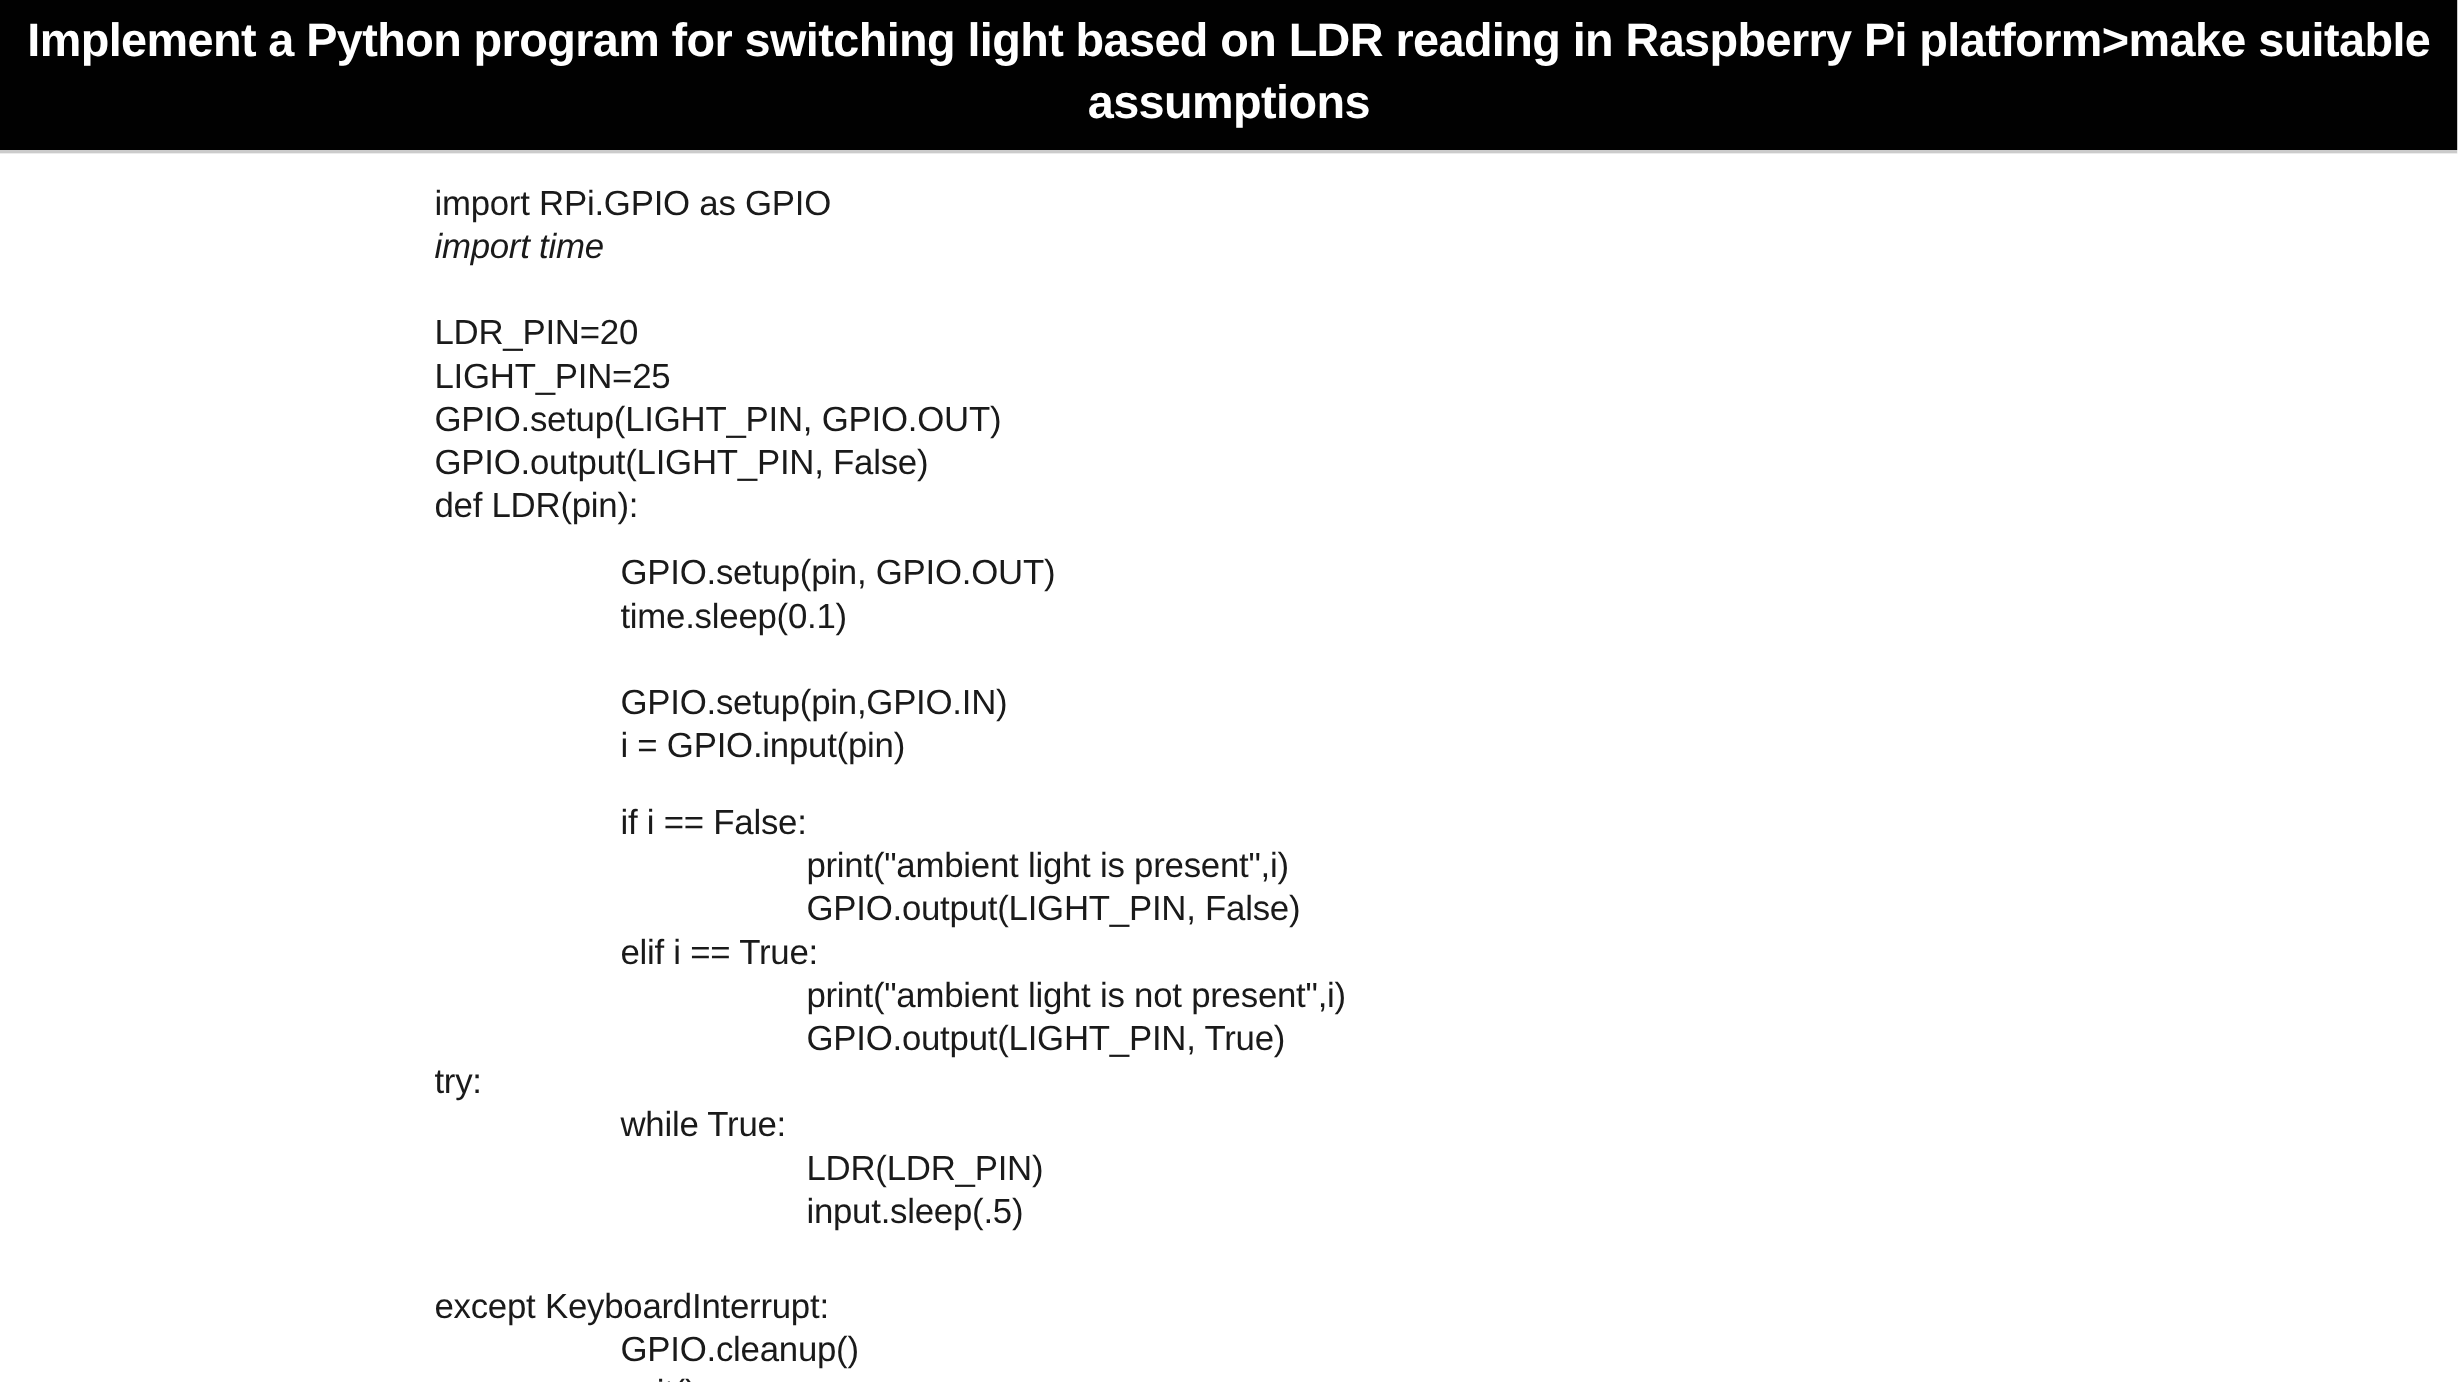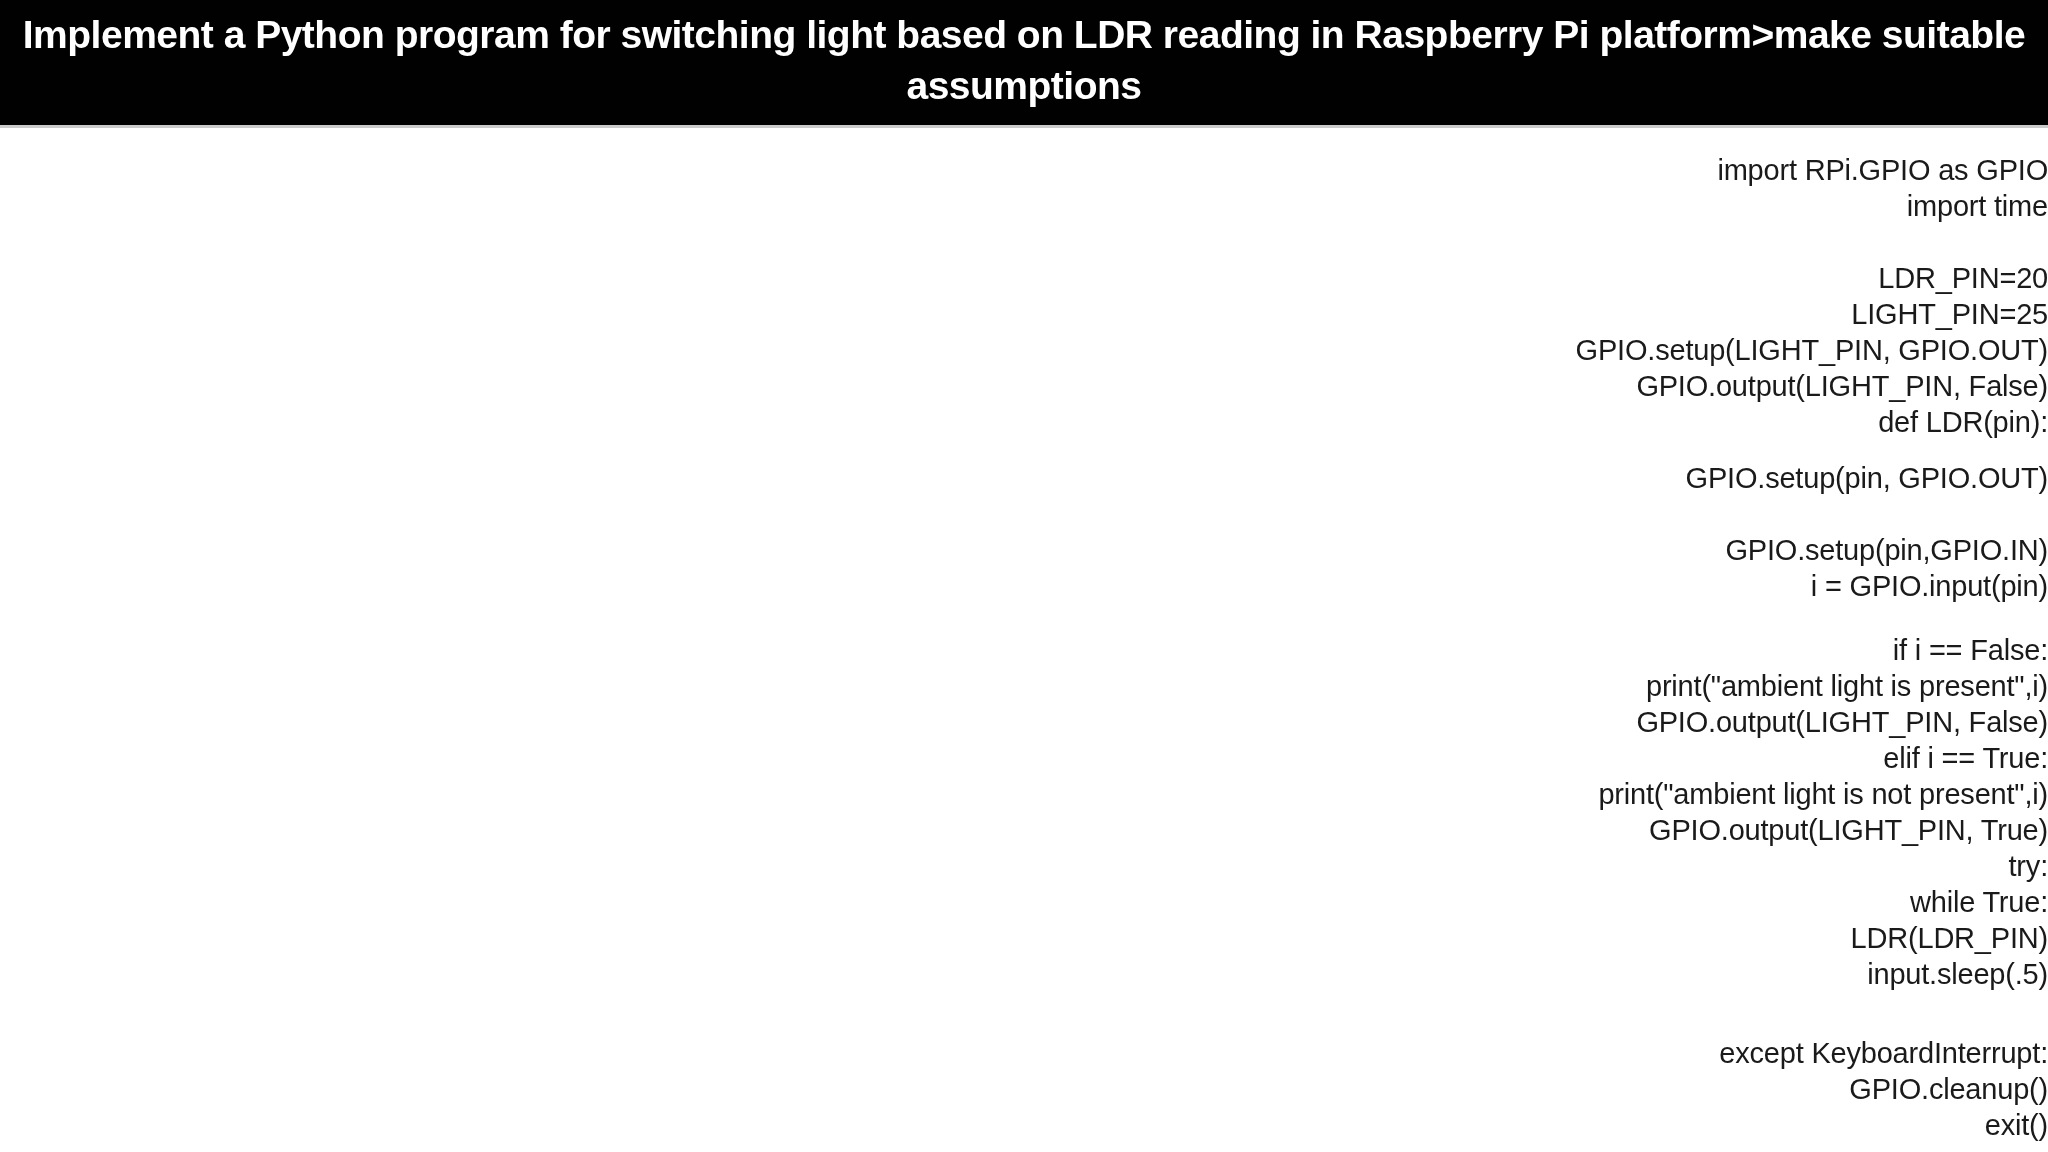--- a/index.html
+++ b/index.html
@@ -41,45 +41,45 @@
     padding: 24px 0 0 362px;
     font-family: "Liberation Sans", sans-serif;
     font-size: 29px;
     line-height: 36px;
     color: #1a1a1a;
   }
   .code-line {
     height: 36px;
     white-space: pre;
     letter-spacing: -0.2px;
-    text-align: right;
   }
 </style>
 </head>
 <body>
 
 <div class="page">
   <header class="titlebar">
     <div class="title-line">Implement a Python program for switching light based on LDR reading in Raspberry Pi platform&gt;make suitable</div>
     <div class="title-line">assumptions</div>
   </header>
 
   <div class="divider"></div>
 
   <main class="code-area">
     <div class="code-block" id="code-block">
         <div class="code-line" style="padding-left: 0px;">import RPi.GPIO as GPIO</div>
-        <div class="code-line" style="padding-left: 0px;">import time</div>
+        <div class="code-line" style="padding-left: 0px; font-style: italic;">import time</div>
         <div class="code-line" style="padding-left: 0px;">&nbsp;</div>
         <div class="code-line" style="padding-left: 0px;">LDR_PIN=20</div>
         <div class="code-line" style="padding-left: 0px;">LIGHT_PIN=25</div>
         <div class="code-line" style="padding-left: 0px;">GPIO.setup(LIGHT_PIN, GPIO.OUT)</div>
         <div class="code-line" style="padding-left: 0px;">GPIO.output(LIGHT_PIN, False)</div>
         <div class="code-line" style="padding-left: 0px;">def LDR(pin):</div>
         <div class="code-line" style="padding-left: 155px; margin-top: 20px;">GPIO.setup(pin, GPIO.OUT)</div>
+        <div class="code-line" style="padding-left: 155px;">time.sleep(0.1)</div>
         <div class="code-line" style="padding-left: 0px;">&nbsp;</div>
         <div class="code-line" style="padding-left: 155px;">GPIO.setup(pin,GPIO.IN)</div>
         <div class="code-line" style="padding-left: 155px;">i = GPIO.input(pin)</div>
         <div class="code-line" style="padding-left: 155px; margin-top: 28px;">if i == False:</div>
         <div class="code-line" style="padding-left: 310px;">print("ambient light is present",i)</div>
         <div class="code-line" style="padding-left: 310px;">GPIO.output(LIGHT_PIN, False)</div>
         <div class="code-line" style="padding-left: 155px;">elif i == True:</div>
         <div class="code-line" style="padding-left: 310px;">print("ambient light is not present",i)</div>
         <div class="code-line" style="padding-left: 310px;">GPIO.output(LIGHT_PIN, True)</div>
         <div class="code-line" style="padding-left: 0px;">try:</div>

